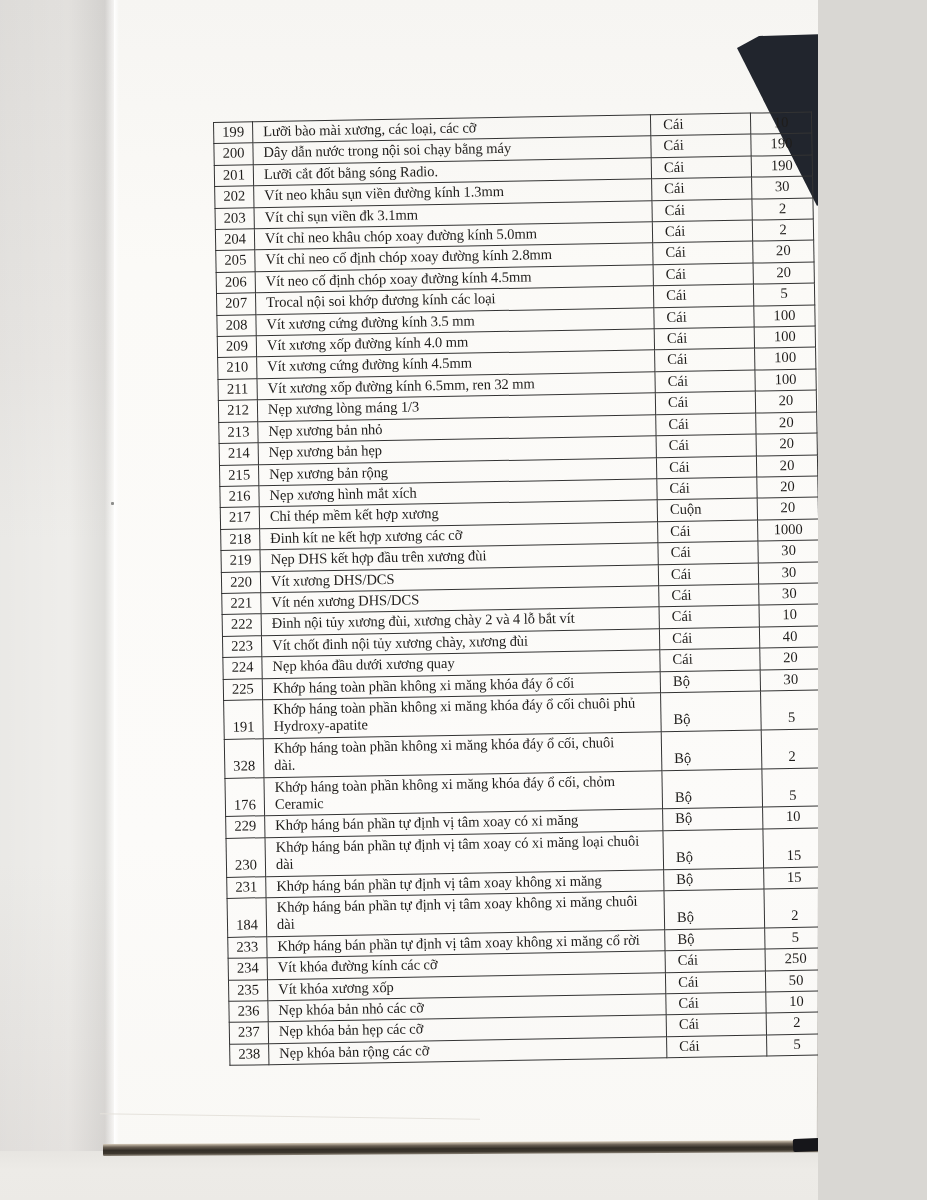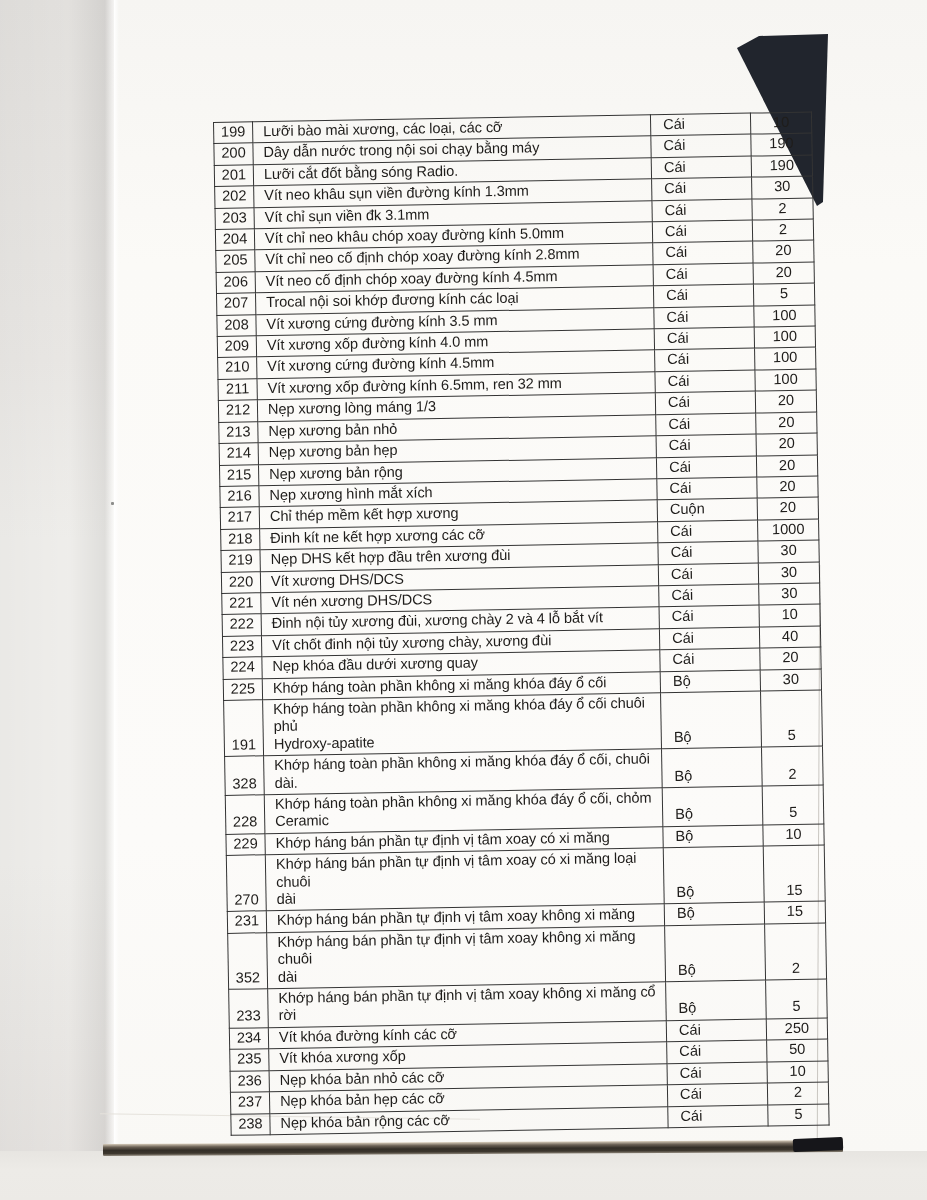--- a/index.html
+++ b/index.html
@@ -1,19 +1,19 @@
 <!DOCTYPE html>
 <html style="--paper: #fbfaf7; --fold: #21252d; --shadow: #16161a; --line: #343434; --ink: #1f1d1b;"><head>
 <meta charset="utf-8">
 <style>
   html,body{margin:0;padding:0;background:#d9d7d3;}
   .canvas{
-    position:relative;width:927px;height:1200px;overflow:hidden;
+    position:relative;width:818px;height:1200px;overflow:hidden;
     background:var(--paper,#fbfaf7);
-    font-family:Liberation Sans, sans-serif;
+    font-family:Liberation Serif, serif;
     color:var(--ink,#1f1d1b);
   }
   
   .paper-sheet{
     position:absolute;inset:0;
     background:linear-gradient(180deg,#f6f5f2 0%,#fbfaf7 22%,#fcfbf9 70%,#f9f8f5 96%);
   }
   
   .left-band{
     position:absolute;left:0;top:0;width:114px;height:1200px;
@@ -265,47 +265,47 @@
     <td class="qty">5</td>
   </tr>
           <tr>
     <td class="no">328</td>
     <td class="desc">Khớp háng toàn phần không xi măng khóa đáy ổ cối, chuôi
 dài.</td>
     <td class="unit">Bộ</td>
     <td class="qty">2</td>
   </tr>
           <tr>
-    <td class="no">228</td>
+    <td class="no">176</td>
     <td class="desc">Khớp háng toàn phần không xi măng khóa đáy ổ cối, chỏm
 Ceramic</td>
     <td class="unit">Bộ</td>
     <td class="qty">5</td>
   </tr>
           <tr>
     <td class="no">229</td>
     <td class="desc">Khớp háng bán phần tự định vị tâm xoay có xi măng</td>
     <td class="unit">Bộ</td>
     <td class="qty">10</td>
   </tr>
           <tr>
-    <td class="no">270</td>
+    <td class="no">230</td>
     <td class="desc">Khớp háng bán phần tự định vị tâm xoay có xi măng loại chuôi
 dài</td>
     <td class="unit">Bộ</td>
     <td class="qty">15</td>
   </tr>
           <tr>
     <td class="no">231</td>
     <td class="desc">Khớp háng bán phần tự định vị tâm xoay không xi măng</td>
     <td class="unit">Bộ</td>
     <td class="qty">15</td>
   </tr>
           <tr>
-    <td class="no">352</td>
+    <td class="no">184</td>
     <td class="desc">Khớp háng bán phần tự định vị tâm xoay không xi măng chuôi
 dài</td>
     <td class="unit">Bộ</td>
     <td class="qty">2</td>
   </tr>
           <tr>
     <td class="no">233</td>
     <td class="desc">Khớp háng bán phần tự định vị tâm xoay không xi măng cổ rời</td>
     <td class="unit">Bộ</td>
     <td class="qty">5</td>

